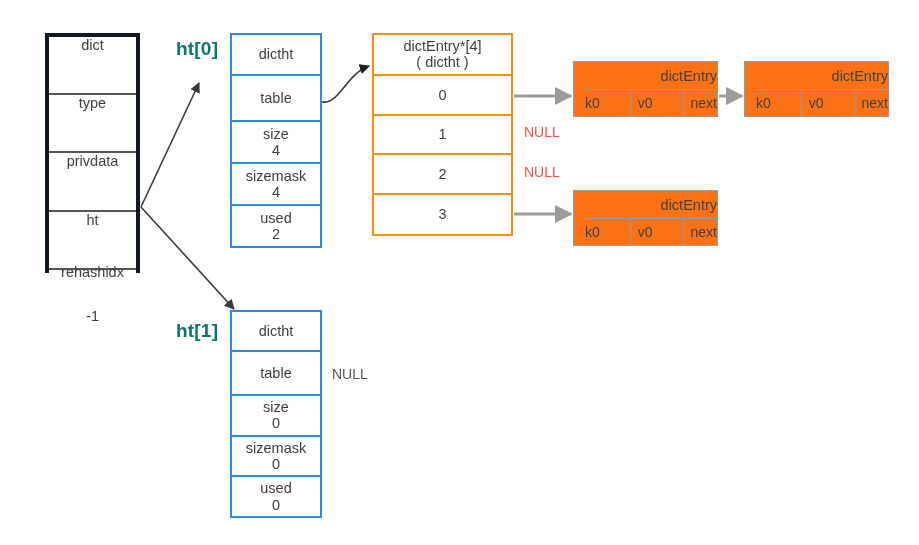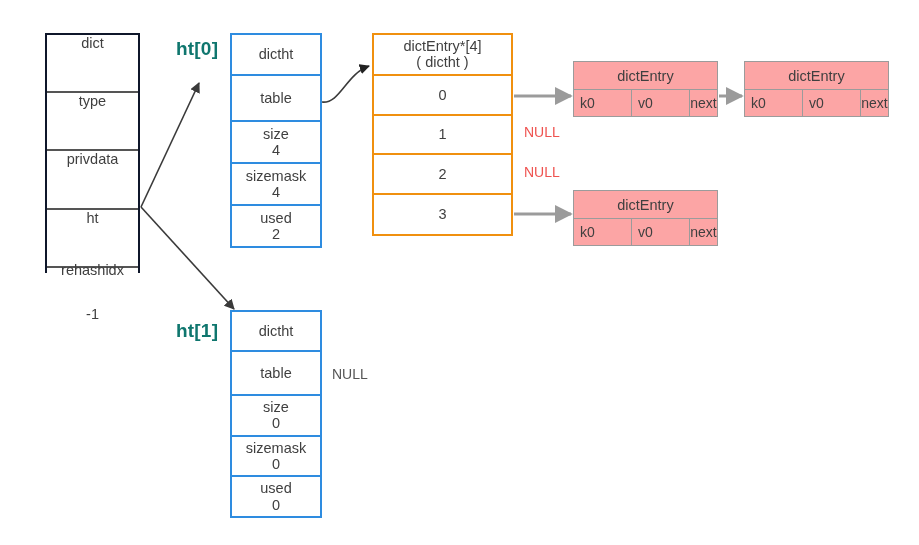--- a/index.html
+++ b/index.html
@@ -22,43 +22,43 @@
     align-items:center;justify-content:center;
     text-align:center;
     font-size:14.5px;
     line-height:1.12;
     color:#3f3f3f;
     background:#fff;
   }
   .box .cell .sub{font-size:14.5px;}
 
   
-  .box-black{border:2px solid #0f172a;}
+  .box-black{border:4px solid #0f172a;}
   .box-black .cell + .cell{border-top:2px solid #555;margin-top:40px;}
 
   
   .box-blue{border:2px solid #2e8ce0;}
   .box-blue .cell + .cell{border-top:2px solid #2e8ce0;}
 
   
   .box-orange{border:2.5px solid #f0900f;}
   .box-orange .cell + .cell{border-top:2.5px solid #f0900f;}
 
   
-  .entry{border:1.5px solid #9b9b9b;background:#fca5a5;display:flex;flex-direction:column;}
+  .entry{border:1.5px solid #9b9b9b;background:#f97316;display:flex;flex-direction:column;align-items:flex-end;}
   .entry .hdr{
     display:flex;align-items:center;justify-content:center;
     font-size:14.5px;color:#3f3f3f;
   }
   .entry .cols{display:flex;flex:1;border-top:1.5px solid #9b9b9b;gap:30px;}
   .entry .cols .c{
     flex:1;display:flex;align-items:center;justify-content:center;
     font-size:14px;color:#3f3f3f;
   }
-  .entry .cols .c + .c{border-left:1.5px solid #9b9b9b;}
+  .entry .cols .c + .c{border-left:1.5px solid #9b9b9b;padding-left:7px;}
 
   
   .lbl-ht{
     font-size:19px;font-weight:bold;color:#0f766e;
     letter-spacing:.2px;white-space:nowrap;
   }
   .lbl-null-red{font-size:14px;color:#ef5350;white-space:nowrap;}
   .lbl-null-gray{font-size:14px;color:#555;white-space:nowrap;}
 
   svg.overlay{position:absolute;left:0;top:0;width:919px;height:545px;pointer-events:none;}

